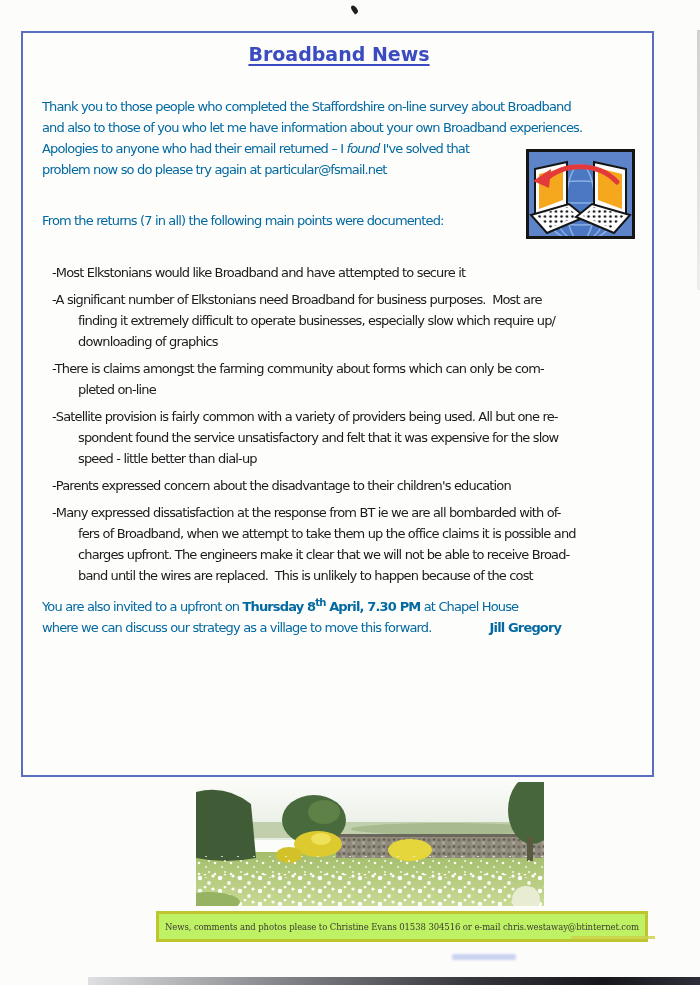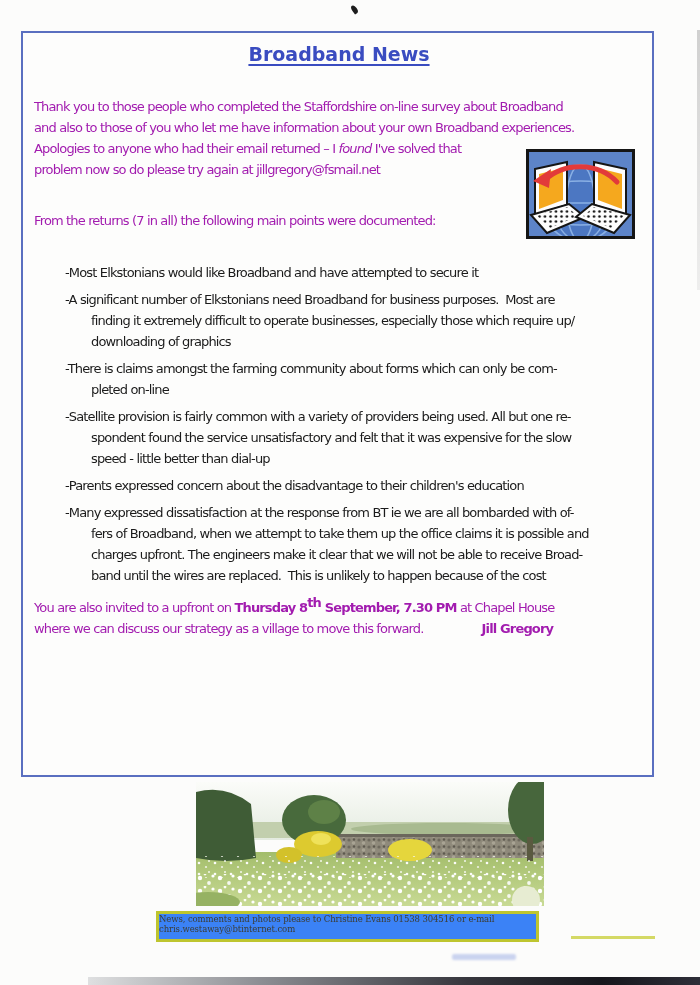--- a/index.html
+++ b/index.html
@@ -12,41 +12,42 @@
     position:absolute;left:21px;top:31px;width:633px;height:746px;
     box-sizing:border-box;border:2px solid #5a6fc0;background:#fdfdfc;
     padding:6px 8px 0 11px;
   }
   .title{
     text-align:center;color:#3a4cc0;font-size:19px;font-weight:bold;
     margin:2px 0 0 0;line-height:26px;
     text-decoration:underline;text-decoration-thickness:2px;text-underline-offset:3px;
   }
   .para{
-    white-space:pre-wrap;color:#a21caf;font-size:13px;line-height:21px;
+    white-space:pre-wrap;color:#0369a1;font-size:13px;line-height:21px;
     letter-spacing:-0.85px;
+    margin-left:8px;
   }
   .intro{margin-top:29px;}
   .from-line{margin-top:30px;}
-  .bullet-list{margin-top:31px;margin-left:31px;margin-right:14px;}
+  .bullet-list{margin-top:31px;margin-left:18px;margin-right:14px;}
   .bullet{
     white-space:pre-wrap;color:#1b1b1b;font-size:13px;line-height:21px;
     letter-spacing:-0.85px;padding-left:26px;text-indent:-26px;margin-bottom:6px;
   }
   .closing1{margin-top:12px;}
   .meeting{margin-top:0px;}
   .meeting b{font-weight:bold;}
-  .meeting sup{font-size:13px;}
+  .meeting sup{font-size:10px;}
   .sig{font-weight:bold;padding-left:58px;}
   .clipart{position:absolute;left:503px;top:116px;width:109px;height:90px;}
   .photo{position:absolute;left:196px;top:782px;width:348px;height:124px;}
   .footer-bar{
-    position:absolute;left:156px;top:911px;width:383px;height:31px;
-    box-sizing:border-box;border:3px solid #bec52f;background:#3b82f6;
-    display:flex;justify-content:center;
+    position:absolute;left:156px;top:911px;width:492px;height:31px;
+    box-sizing:border-box;border:3px solid #bec52f;background:#bef264;
+    display:flex;align-items:center;justify-content:center;
     font-family:"DejaVu Serif",serif;font-size:8.5px;letter-spacing:-0.1px;color:#3c3c33;
   }
   .highlight-streak{
     position:absolute;left:571px;top:936px;width:84px;height:3px;
     background:#ccd24a;opacity:.85;
   }
   .pen-mark{
     position:absolute;left:352px;top:5px;width:5px;height:9px;
     background:#1d1d1d;border-radius:60% 60% 60% 0;transform:rotate(-35deg);
   }
@@ -70,43 +71,43 @@
 
 <div class="pen-mark"></div>
 
 <div class="doc-box">
 
   <div class="title">Broadband News</div>
 
   <div class="para intro"><span>Thank you to those people who completed the Staffordshire on-line survey about Broadband
 and also to those of you who let me have information about your own Broadband experiences.
 Apologies to anyone who had their email returned – I </span><i>found</i><span> I've solved that
-problem now so do please try again at jillgregory@fsmail.net</span></div>
+problem now so do please try again at particular@fsmail.net</span></div>
 
   <div class="para from-line">From the returns (7 in all) the following main points were documented:</div>
 
   <div class="bullet-list">
       <div class="bullet">-Most Elkstonians would like Broadband and have attempted to secure it</div>
       <div class="bullet">-A significant number of Elkstonians need Broadband for business purposes.  Most are
-finding it extremely difficult to operate businesses, especially those which require up/
+finding it extremely difficult to operate businesses, especially slow which require up/
 downloading of graphics</div>
       <div class="bullet">-There is claims amongst the farming community about forms which can only be com-
 pleted on-line</div>
       <div class="bullet">-Satellite provision is fairly common with a variety of providers being used. All but one re-
 spondent found the service unsatisfactory and felt that it was expensive for the slow
 speed - little better than dial-up</div>
       <div class="bullet">-Parents expressed concern about the disadvantage to their children's education</div>
       <div class="bullet">-Many expressed dissatisfaction at the response from BT ie we are all bombarded with of-
 fers of Broadband, when we attempt to take them up the office claims it is possible and
 charges upfront. The engineers make it clear that we will not be able to receive Broad-
 band until the wires are replaced.  This is unlikely to happen because of the cost</div>
     </div>
 
 
-  <div class="para meeting"><span>You are also invited to a upfront on </span><b><span>Thursday 8</span><sup>th</sup><span> September, 7.30 PM</span></b><span> at Chapel House
+  <div class="para meeting"><span>You are also invited to a upfront on </span><b><span>Thursday 8</span><sup>th</sup><span> April, 7.30 PM</span></b><span> at Chapel House
 where we can discuss our strategy as a village to move this forward.</span><span class="sig">Jill Gregory</span></div>
 
   <svg class="clipart" viewBox="0 0 109 90" xmlns="http://www.w3.org/2000/svg">
     <defs>
       <pattern id="keys" width="5.5" height="5" patternUnits="userSpaceOnUse">
         <circle cx="2.5" cy="2.5" r="1.3" fill="#151515"></circle>
       </pattern>
       <clipPath id="clipbox">
           <rect x="3" y="3" width="103" height="84"></rect>
         </clipPath>

